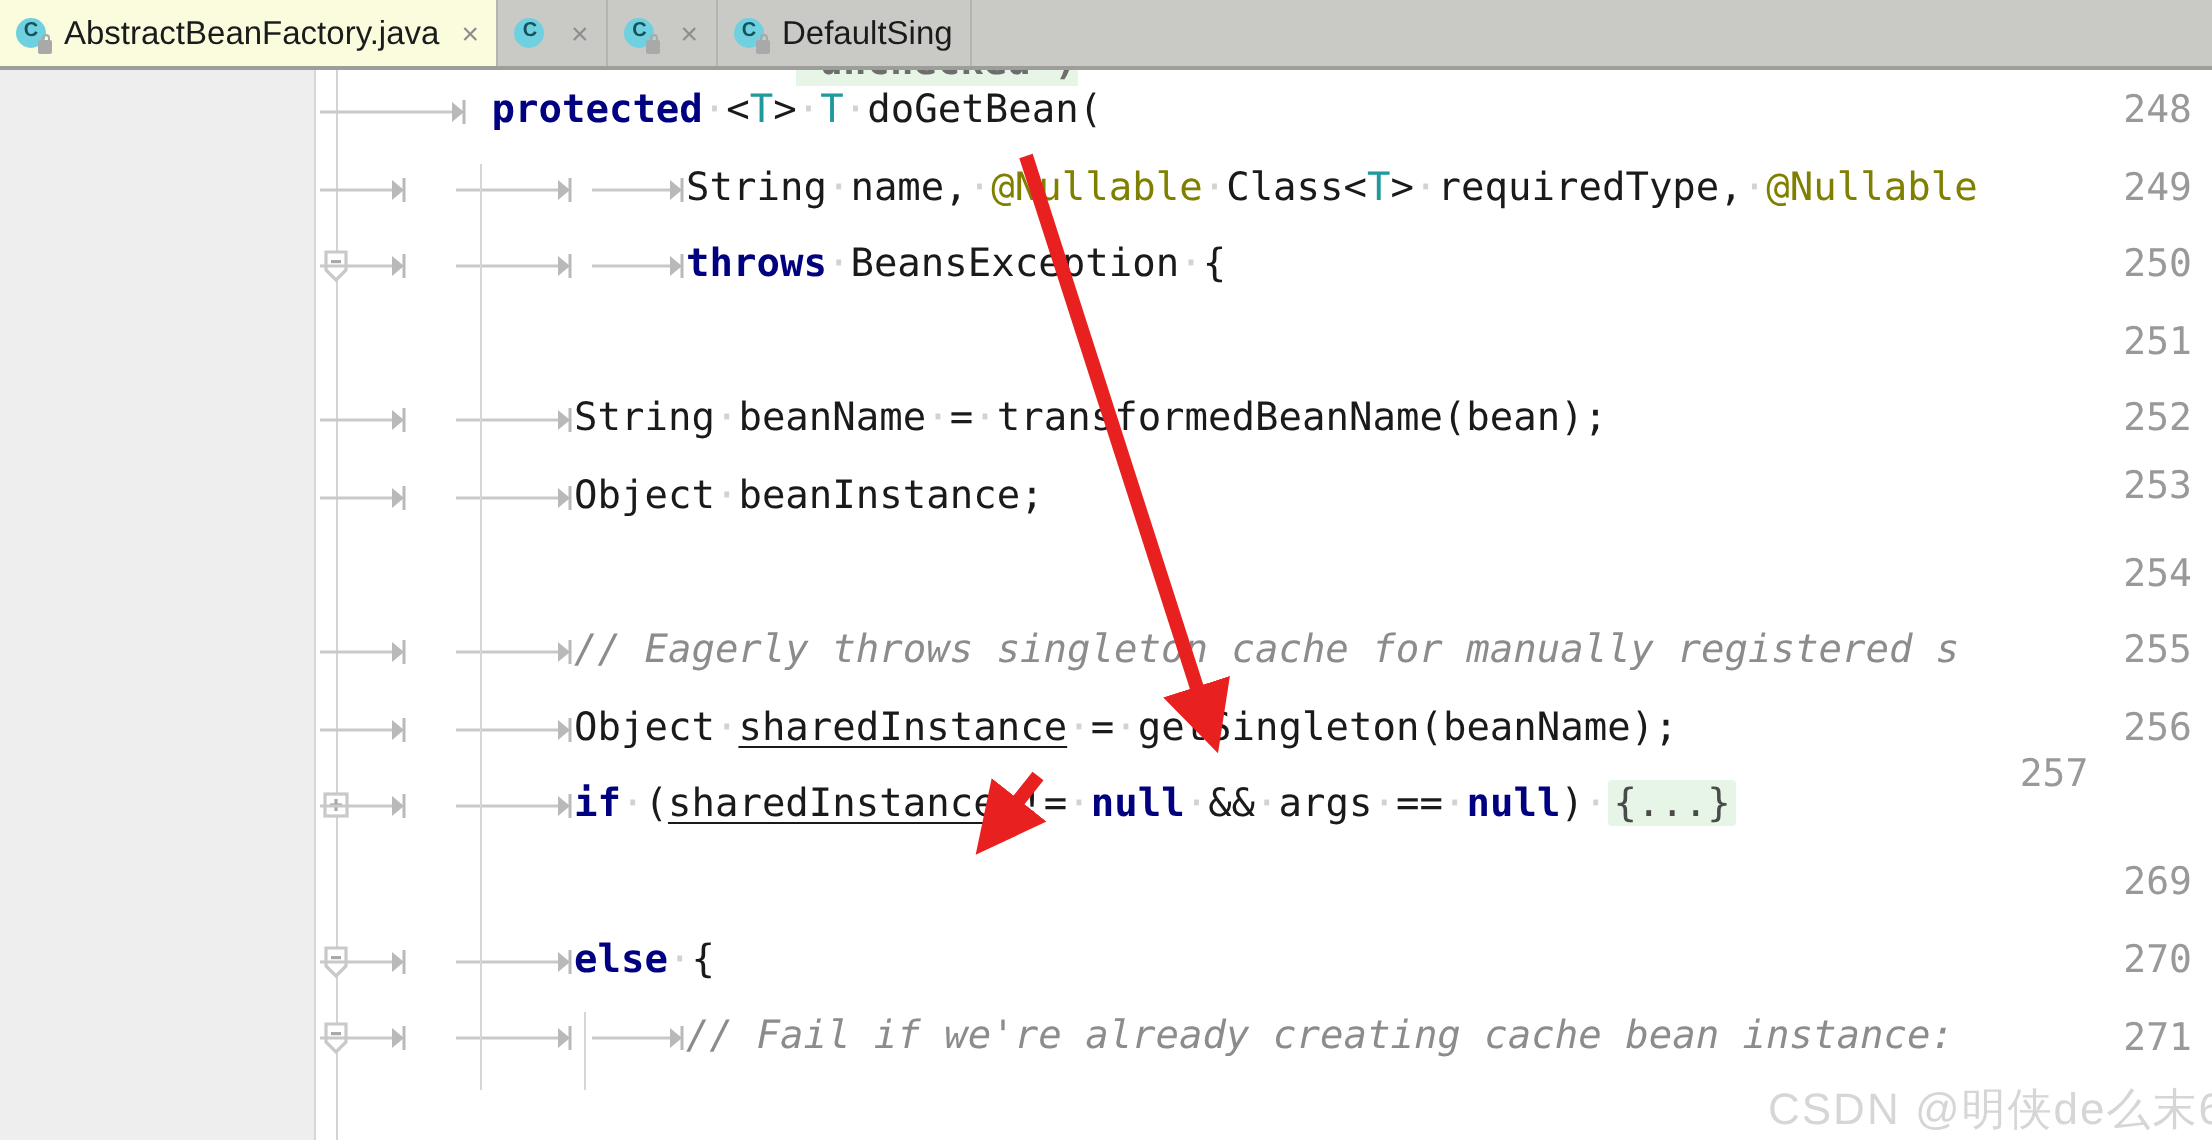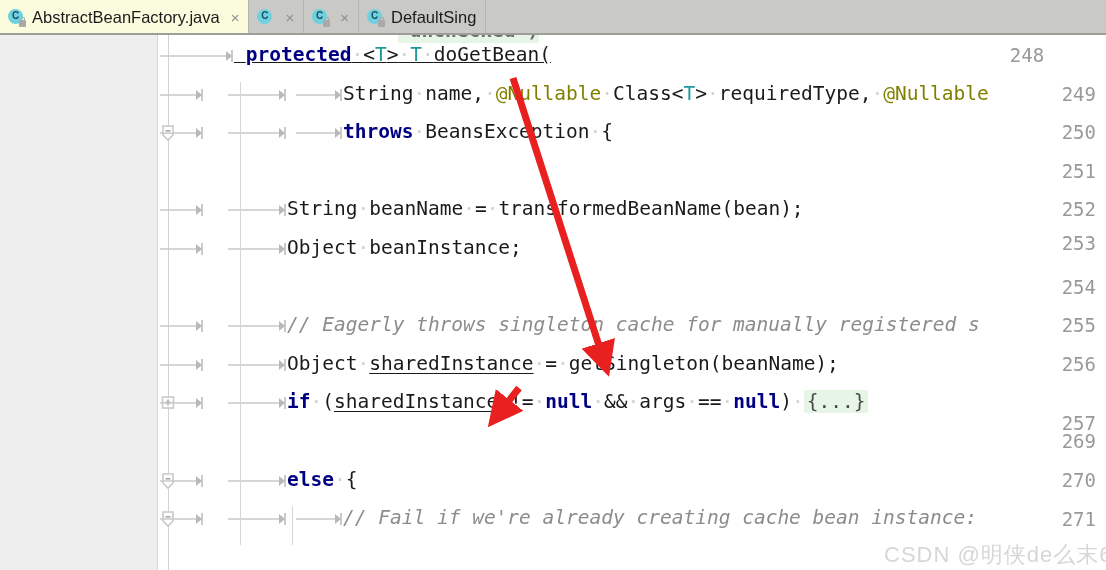--- a/index.html
+++ b/index.html
@@ -174,30 +174,30 @@
   </div>
   <div class="tabbar-shadow"></div>
 
   <div class="editor">
     <div class="gutter"></div>
     <div class="gutter-sep"></div>
     <div class="foldstrip"></div>
     <div class="foldline"></div>
 
     <div id="gutter-nums">
-        <div class="ln" style="top: 8px; text-align: center;">248</div>
+        <div class="ln" style="top: 8px;">248</div>
         <div class="ln" style="top: 46.6px;">249</div>
         <div class="ln" style="top: 85.2px;">250</div>
         <div class="ln" style="top: 123.8px;">251</div>
         <div class="ln" style="top: 162.4px;">252</div>
         <div class="ln" style="top: 196px;">253</div>
         <div class="ln" style="top: 239.6px;">254</div>
         <div class="ln" style="top: 278.2px;">255</div>
         <div class="ln" style="top: 316.8px;">256</div>
-        <div class="ln" style="top: 376px;">257</div>
+        <div class="ln" style="top: 340px; text-align: center;">257</div>
         <div class="ln" style="top: 394px;">269</div>
         <div class="ln" style="top: 432.6px;">270</div>
         <div class="ln" style="top: 472px;">271</div>
       </div>
     <div id="fold-marks">
         <div class="fmark" style="left: 158px; top: 86.2px; position: absolute;">
           <svg width="22" height="24" viewBox="0 0 22 24">
             <path d="M5 5 h10 v9 l-5 5 l-5 -5 z" fill="#ffffff" stroke="#c9c9c9" stroke-width="1.6"></path>
             <rect x="7.5" y="9" width="5" height="1.6" fill="#a9a9a9"></rect>
           </svg>
@@ -219,21 +219,21 @@
           <svg width="22" height="24" viewBox="0 0 22 24">
             <path d="M5 5 h10 v9 l-5 5 l-5 -5 z" fill="#ffffff" stroke="#c9c9c9" stroke-width="1.6"></path>
             <rect x="7.5" y="9" width="5" height="1.6" fill="#a9a9a9"></rect>
           </svg>
         </div>
       </div>
 
     <div class="code-area">
       <div class="partial-top" style="left: 218px; color: rgb(109, 109, 109); font-weight: 600; background: rgb(231, 245, 231);">"unchecked")</div>
       <div id="code-lines">
-          <div class="line" style="top: 8px; left: 54px; right: 0px; text-decoration: underline;"><span class="ws"> </span><span class="kw">protected</span><span class="ws">·</span><span class="plain">&lt;</span><span class="type">T</span><span class="plain">&gt;</span><span class="ws">·</span><span class="type">T</span><span class="ws">·</span><span class="plain">doGetBean(</span></div>
+          <div class="line" style="top: 8px; left: 54px; right: 0px;"><span class="ws"> </span><span class="kw">protected</span><span class="ws">·</span><span class="plain">&lt;</span><span class="type">T</span><span class="plain">&gt;</span><span class="ws">·</span><span class="type">T</span><span class="ws">·</span><span class="plain">doGetBean(</span></div>
           <div class="tabarrow" style="left: -22px; top: 8px; width: 76px;"><svg width="76" height="24" viewBox="0 0 76 24">
               <line x1="2" y1="13" x2="70" y2="13" stroke="#c9c9c9" stroke-width="1.5"></line>
               <path d="M68 8 L74 13 L68 18 z" fill="#b9b9b9"></path>
               <line x1="74" y1="7" x2="74" y2="19" stroke="#b9b9b9" stroke-width="1.5"></line>
             </svg></div>
           <div class="line" style="top: 46.6px; left: 163px; right: 0px;"><span class="plain">String</span><span class="ws">·</span><span class="plain">name,</span><span class="ws">·</span><span class="anno">@Nullable</span><span class="ws">·</span><span class="plain">Class&lt;</span><span class="type">T</span><span class="plain">&gt;</span><span class="ws">·</span><span class="plain">requiredType,</span><span class="ws">·</span><span class="anno">@Nullable</span></div>
           <div class="tabarrow" style="left: -22px; top: 46.6px; width: 46px;"><svg width="46" height="24" viewBox="0 0 46 24">
               <line x1="2" y1="13" x2="40" y2="13" stroke="#c9c9c9" stroke-width="1.5"></line>
               <path d="M38 8 L44 13 L38 18 z" fill="#b9b9b9"></path>
               <line x1="44" y1="7" x2="44" y2="19" stroke="#b9b9b9" stroke-width="1.5"></line>

